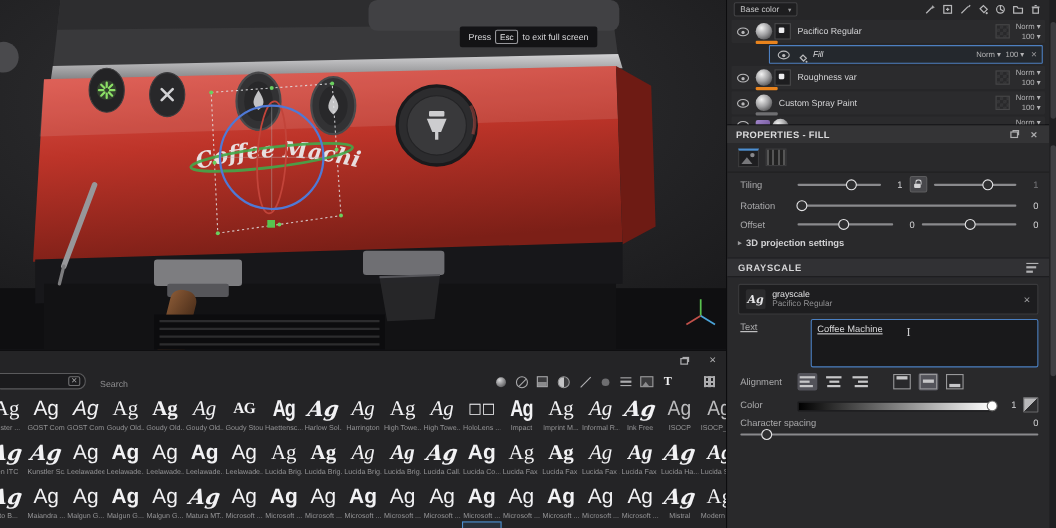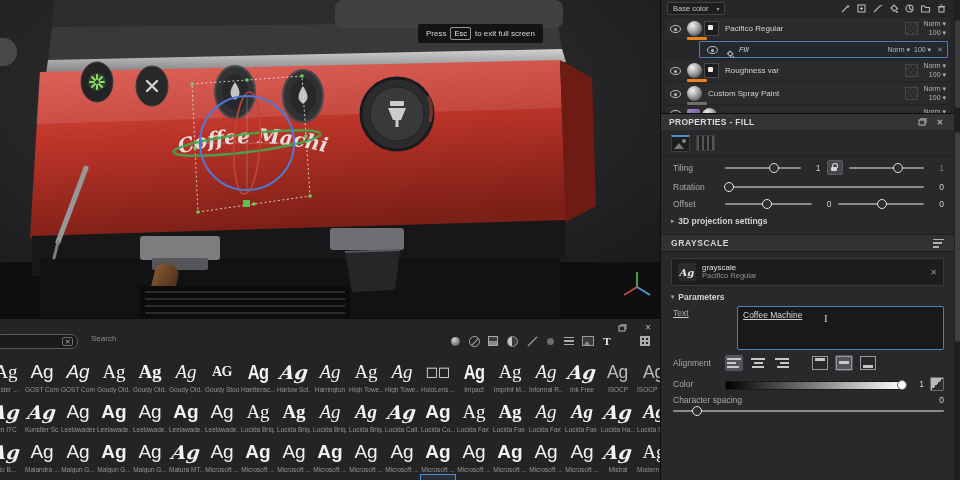--- a/index.html
+++ b/index.html
@@ -116,21 +116,21 @@
   .v-top::after{top:1px}.v-mid::after{top:3.5px}.v-bot::after{bottom:1px}
   .algap{width:8px;flex:none;}
   .swapicon{width:12px;height:12px;border:1px solid #6a6a6c;background:linear-gradient(135deg,#b9b9bb 50%,#2e2e30 50%);flex:none;border-radius:1px;}
   .adv-row{padding:1px 10px 2px 12px;}
   .adv-top{display:flex;justify-content:space-between;font-size:8.5px;}
   .adv-top .alabel{color:#a9a9ab;}
   .adv-top .avalue{color:#d2d2d4;}
   
   #font-panel{position:absolute;left:0;top:318px;width:660px;height:162px;background:#242426;border-top:1px solid #0d0d0f;overflow:hidden;}
   .fp-chrome{display:flex;justify-content:flex-end;align-items:center;height:13px;padding:2px 6px 0 6px;gap:8px;}
-  .fp-toolbar{display:flex;align-items:flex-start;height:20px;padding:0 8px 0 0;gap:5px;}
+  .fp-toolbar{display:flex;align-items:flex-end;height:20px;padding:0 8px 0 0;gap:5px;}
   .searchbox{width:78px;height:13px;margin-left:-6px;border:1px solid #5a5a5c;border-radius:7px;background:#1b1b1d;
              display:flex;align-items:center;justify-content:flex-end;padding-right:4px;flex:none;}
   .searchbox .clr{font-size:7px;color:#a4a4a6;border:1px solid #707072;border-radius:2px;padding:0 1.5px;line-height:7px;}
   .searchlbl{font-size:8px;color:#8e8e90;margin-left:8px;}
   .fp-toolbar .spacer{flex:1}
   .fic{width:14px;height:14px;display:flex;align-items:center;justify-content:center;flex:none;}
   .fic .ball{width:9px;height:9px;border-radius:50%;background:radial-gradient(circle at 35% 30%,#d8d8da,#5a5a5c 80%);}
   .fic .noball{width:9px;height:9px;border-radius:50%;border:1px solid #ababad;position:relative;overflow:hidden;}
   .fic .noball::after{content:"";position:absolute;left:-1px;top:4px;width:13px;height:1px;background:#ababad;transform:rotate(-45deg);}
   .fic .sq{width:8px;height:8px;border:1px solid #ababad;background:linear-gradient(#3a3a3c 50%,#8a8a8c 50%);}
@@ -489,24 +489,20 @@
             </span>
         </div>
         <div class="rescard">
           <span class="resglyph">Ag</span>
           <span class="resnames">
             <span class="resname">grayscale</span>
             <span class="resfont">Pacifico Regular</span>
           </span>
           <span class="xbtn">✕</span>
         </div>
-        <div class="sect-label">
-          <span class="chev">▾</span>
-          <span>Parameters</span>
-        </div>
         <div class="textrow">
           <span class="plabel" style="padding-top:2px">Text</span>
           <div class="textfield">
             <span>Coffee Machine</span>
             <span class="ibeam">I</span>
           </div>
         </div>
         <div class="prow">
           <span class="plabel">Alignment</span>
           <span class="albtn active">

